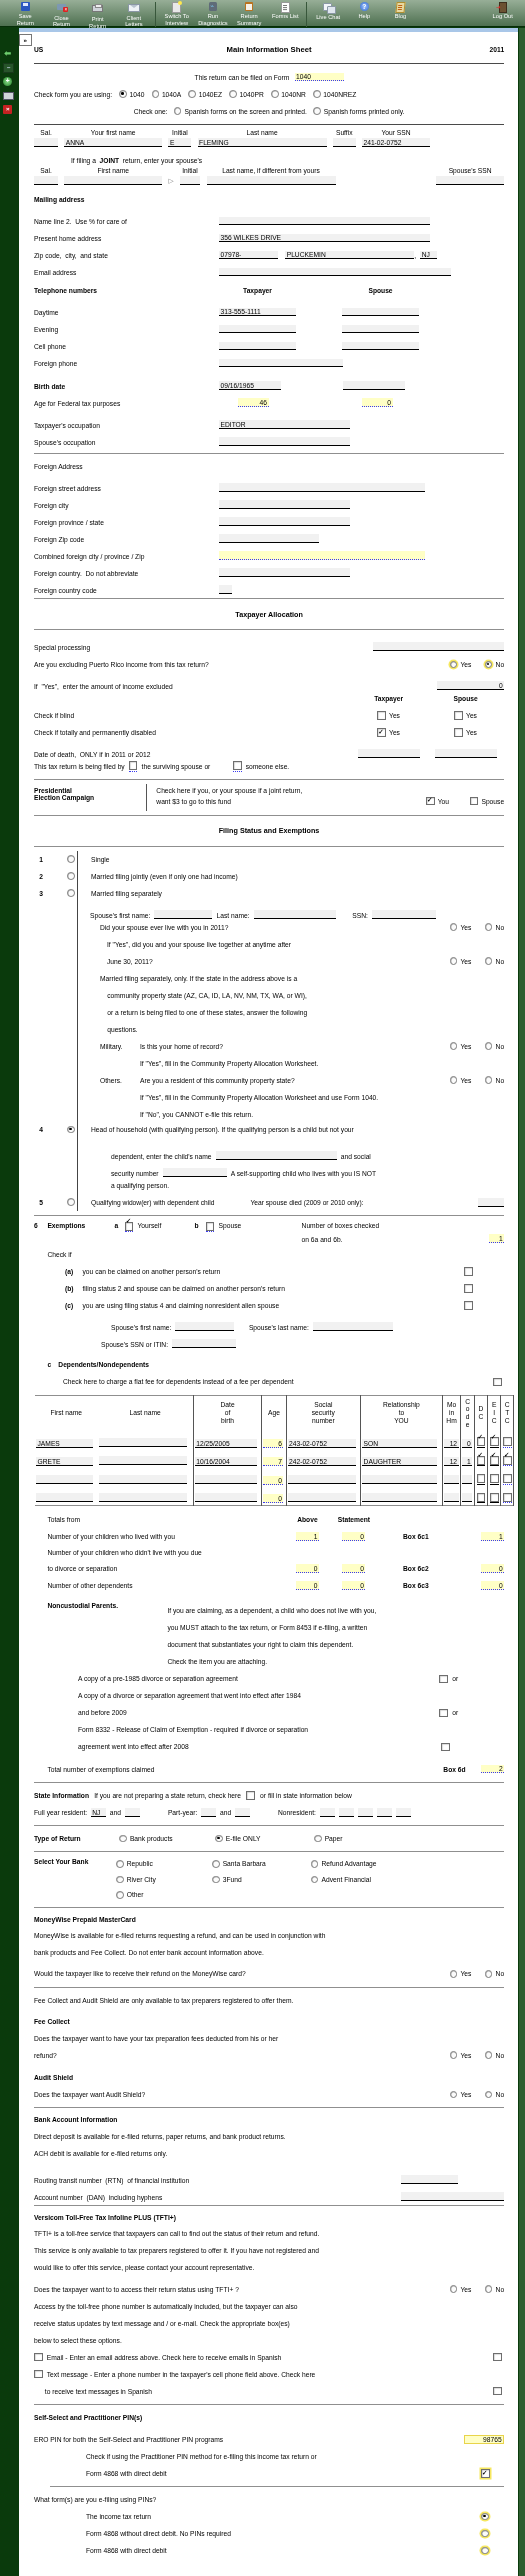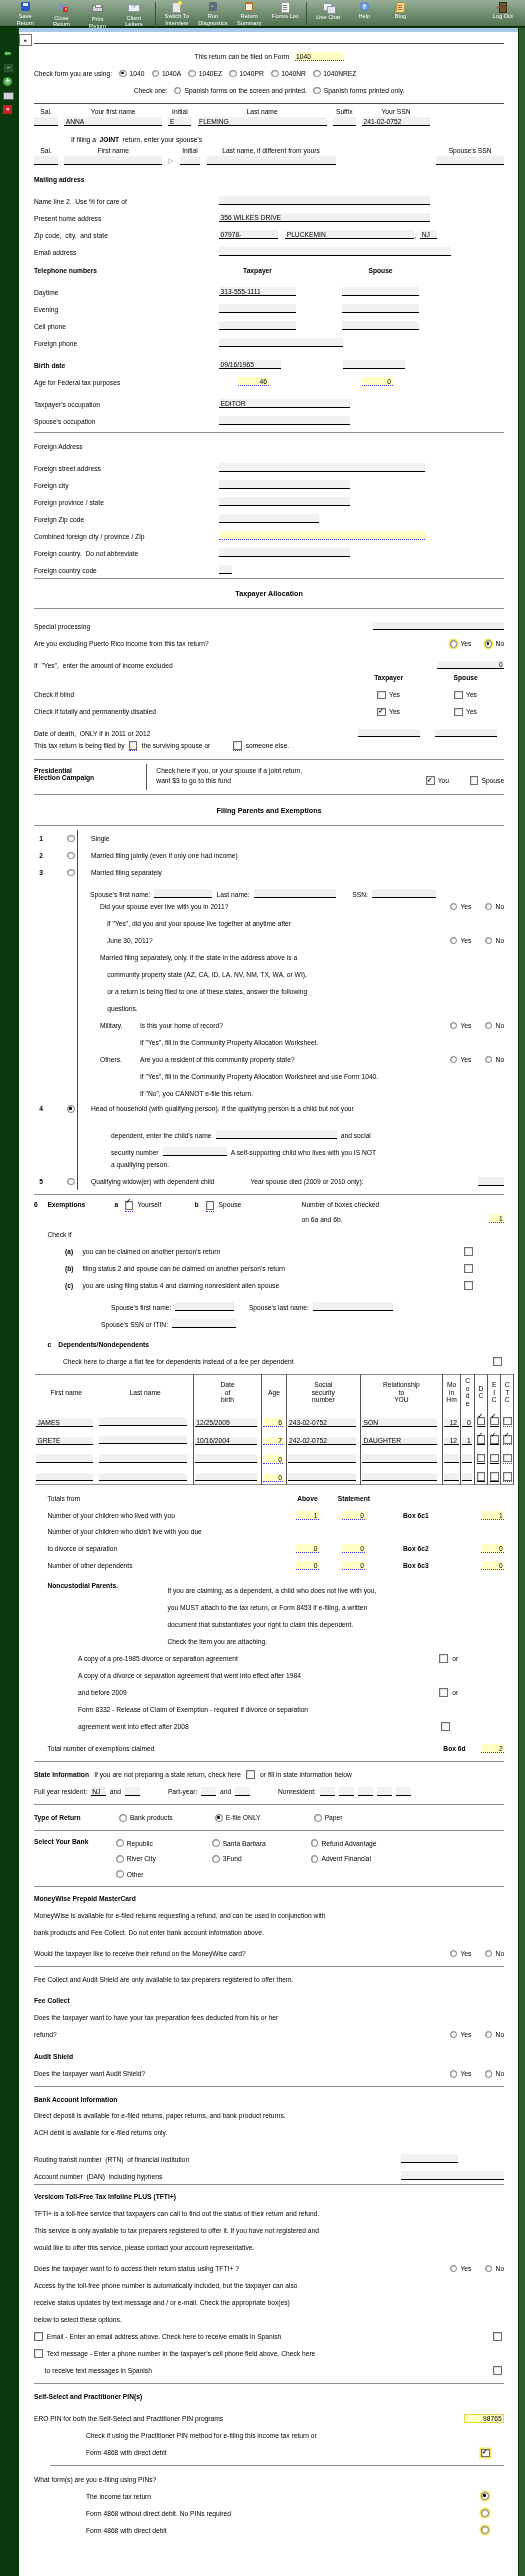--- a/index.html
+++ b/index.html
@@ -184,20 +184,25 @@
   <div class="li li-print"></div>
   <div class="li li-x">×</div>
 </div>
 
 <div class="panel">
   <div class="bluestrip"></div>
   <div class="tab">»</div>
 
   <div class="content">
 
+    <div class="r" style="min-height:20.6px;align-items:center;">
+      <span class="b" style="width:62px;">US</span>
+      <span class="b" style="flex:1;text-align:center;font-size:7.7px;">Main Information Sheet</span>
+      <span class="b" style="width:62px;text-align:right;">2011</span>
+    </div>
     <hr class="hrb">
 
     <div class="rc" style="justify-content:center;gap:5.2px;">
       <span class="lab">This return can be filed on Form</span>
       <span class="f fy" style="width:49px;">1040</span>
     </div>
     <div class="rc" style="gap:7.2px;">
       <span class="lab">Check form you are using:</span>
       <span class="rc" style="gap:2.6px;">
           <span class="radio checked"></span>
@@ -484,21 +489,21 @@
             <span class="chk checked"></span>
               <span>You</span>
             <span class="gap28"></span>
             <span class="chk"></span>
               <span>Spouse</span>
           </span>
         </div>
       </div>
     </div>
     <hr class="hr">
-    <div class="sect">Filing Parents and Exemptions</div>
+    <div class="sect">Filing Status and Exemptions</div>
     <hr class="hr">
 
     <div class="fsblock">
       <div class="fsvline"></div>
       <div class="fsr">
           <span class="fsnum">1</span>
           <span class="fsrad">
             <span class="radio"></span>
           </span>
           <span style="margin-left:8.2px;">Single</span>

